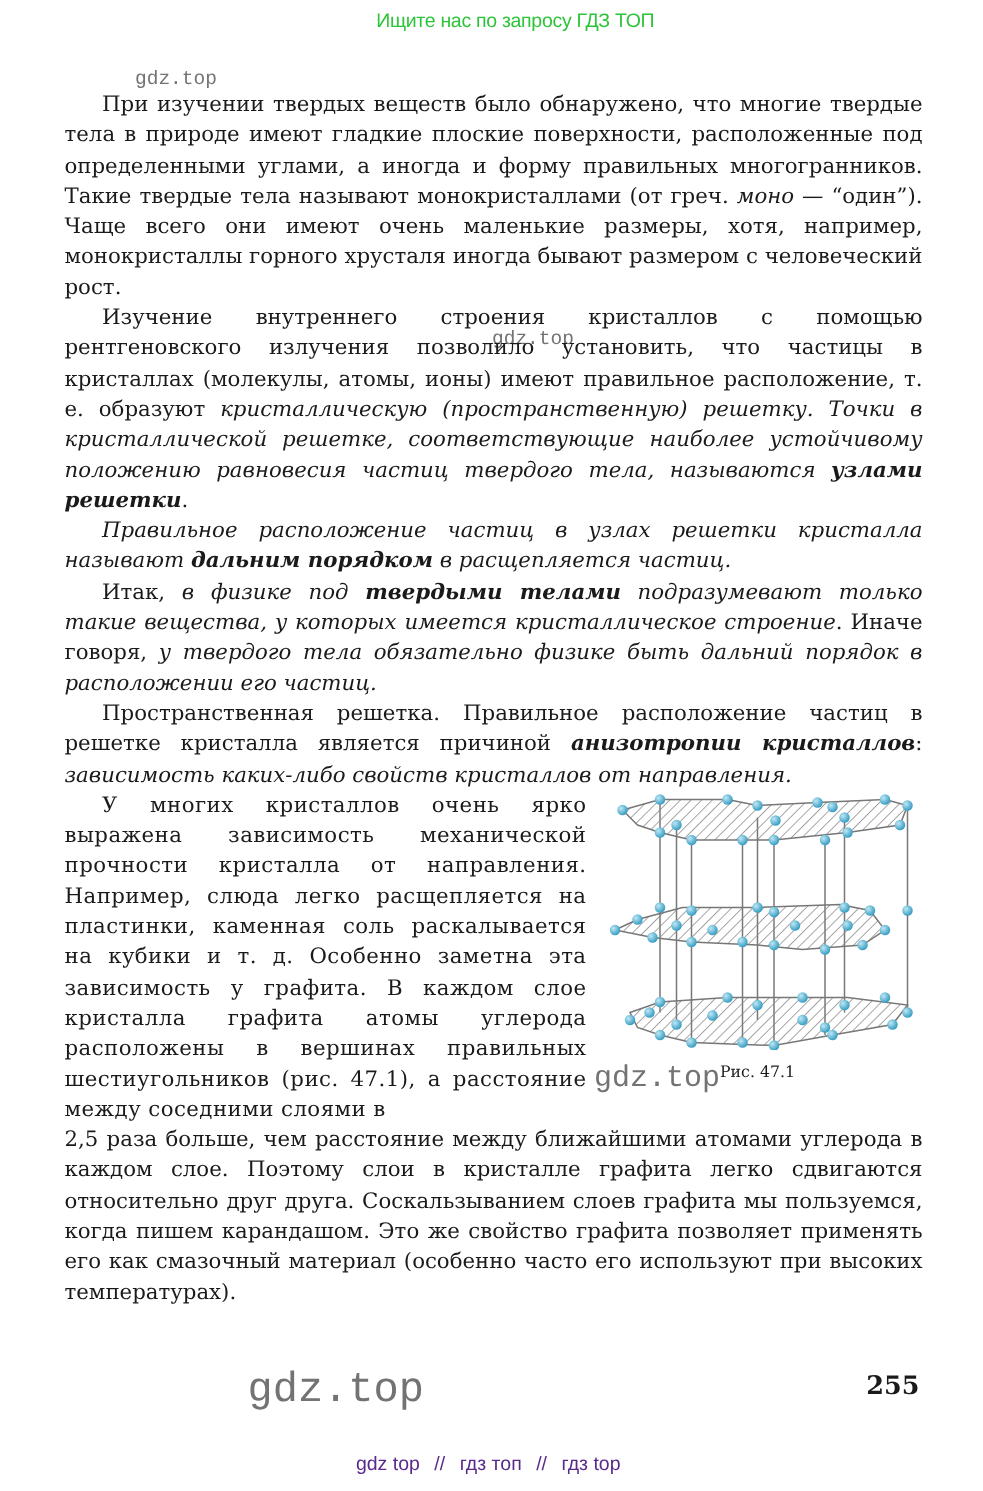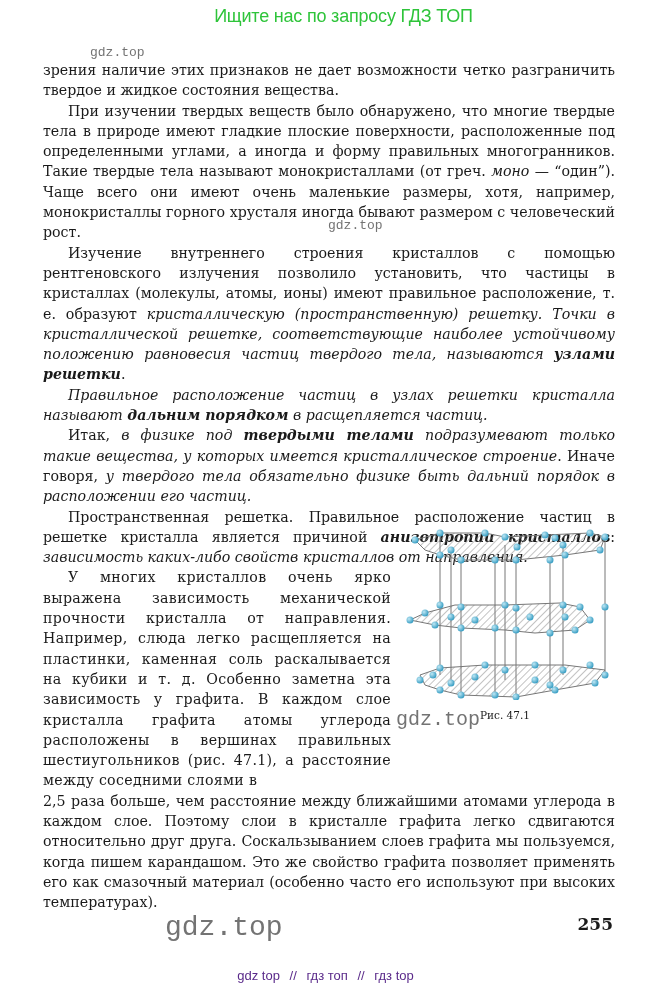--- a/index.html
+++ b/index.html
@@ -1,21 +1,21 @@
 <!DOCTYPE html>
 <html><head>
 <meta charset="utf-8">
 <style>
   * { margin: 0; padding: 0; box-sizing: border-box; }
   html, body { width: 655px; height: 994px; background: #ffffff; overflow: hidden; }
   body { position: relative; font-family: "DejaVu Serif", "Liberation Serif", serif; color: #1a1a1a; }
 
   .top-banner {
     position: absolute; top: 6px; left: 0; width: 655px; text-align: center;
-    font-family: "Liberation Sans", sans-serif; font-size: 18px; color: #2ec43a;
+    font-family: "Liberation Sans", sans-serif; font-size: 13px; color: #2ec43a;
     letter-spacing: -0.2px;
     padding-left: 32px;
   }
   .wm {
     position: absolute; font-family: Liberation Mono, monospace; color: #737373;
   }
   .wm-small { font-size: 13px; }
   .wm-mid { font-size: 20px; }
   .wm-big { font-size: 28px; }
 
@@ -52,21 +52,20 @@
 <body>
 
 <div class="top-banner">Ищите нас по запросу ГДЗ ТОП</div>
 
 <div class="wm wm-small" style="left:90px; top:45px;">gdz.top</div>
 <div class="wm wm-small" style="left:328px; top:218px;">gdz.top</div>
 <div class="wm wm-mid" style="left:396px; top:708px;">gdz.top</div>
 <div class="wm wm-big" style="left:165px; top:912px;">gdz.top</div>
 
 <div class="page">
-  <p class="noindent">зрения наличие этих признаков не дает возможности четко разграничить твердое и жидкое состояния вещества.</p>
 
   <p><span>При изучении твердых веществ было обнаружено, что многие твердые тела в природе имеют гладкие плоские поверхности, расположенные под определенными углами, а иногда и форму правильных многогранников. Такие твердые тела называют </span><b>монокристаллами</b><span> (от греч. </span><i>моно</i><span> — “один”). Чаще всего они имеют очень маленькие размеры, хотя, например, монокристаллы горного хрусталя иногда бывают размером с человеческий рост.</span></p>
 
   <p><span>Изучение внутреннего строения кристаллов с помощью рентгеновского излучения позволило установить, что частицы в кристаллах (молекулы, атомы, ионы) имеют правильное расположение, т. е. образуют </span><i>кристаллическую (пространственную) решетку. Точки в кристаллической решетке, соответствующие наиболее устойчивому положению равновесия частиц твердого тела, называются </i><span class="bi">узлами решетки</span><span>.</span></p>
 
   <p><i>Правильное расположение частиц в узлах решетки кристалла называют </i><span class="bi">дальним порядком</span><i> в расщепляется частиц.</i></p>
 
   <p><span>Итак, </span><i>в физике под </i><span class="bi">твердыми телами</span><i> подразумевают только такие вещества, у которых имеется кристаллическое строение</i><span>. Иначе говоря, </span><i>у твердого тела обязательно физике быть дальний порядок в расположении его частиц.</i></p>
 
   <p><b>Пространственная решетка.</b><span> Правильное расположение частиц в решетке кристалла является причиной </span><span class="bi">анизотропии кристаллов</span><span>: </span><i>зависимость каких-либо свойств кристаллов от направления.</i></p>

